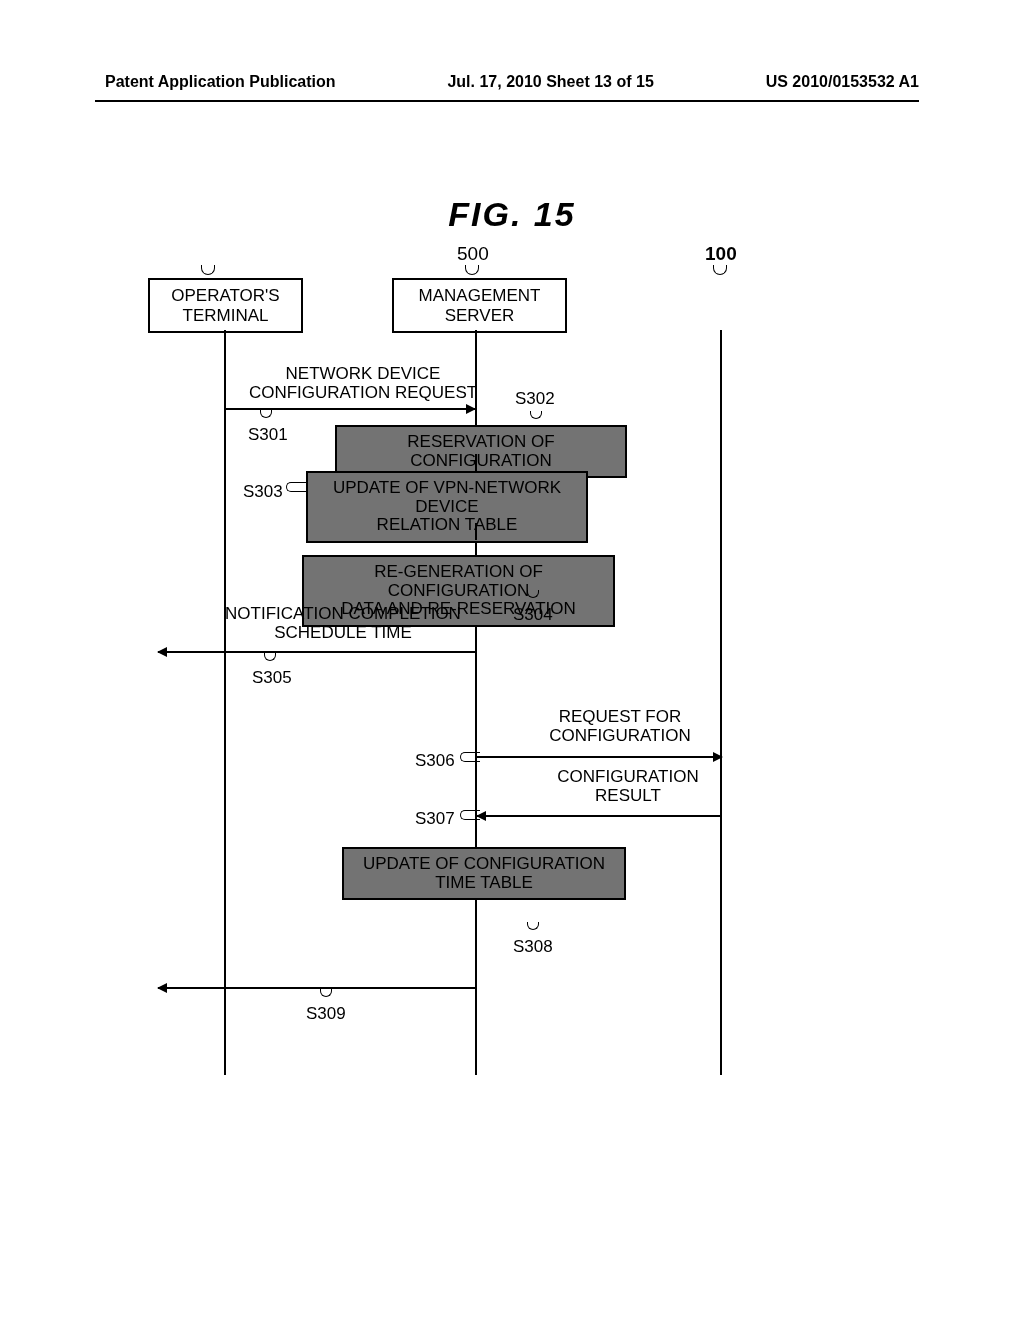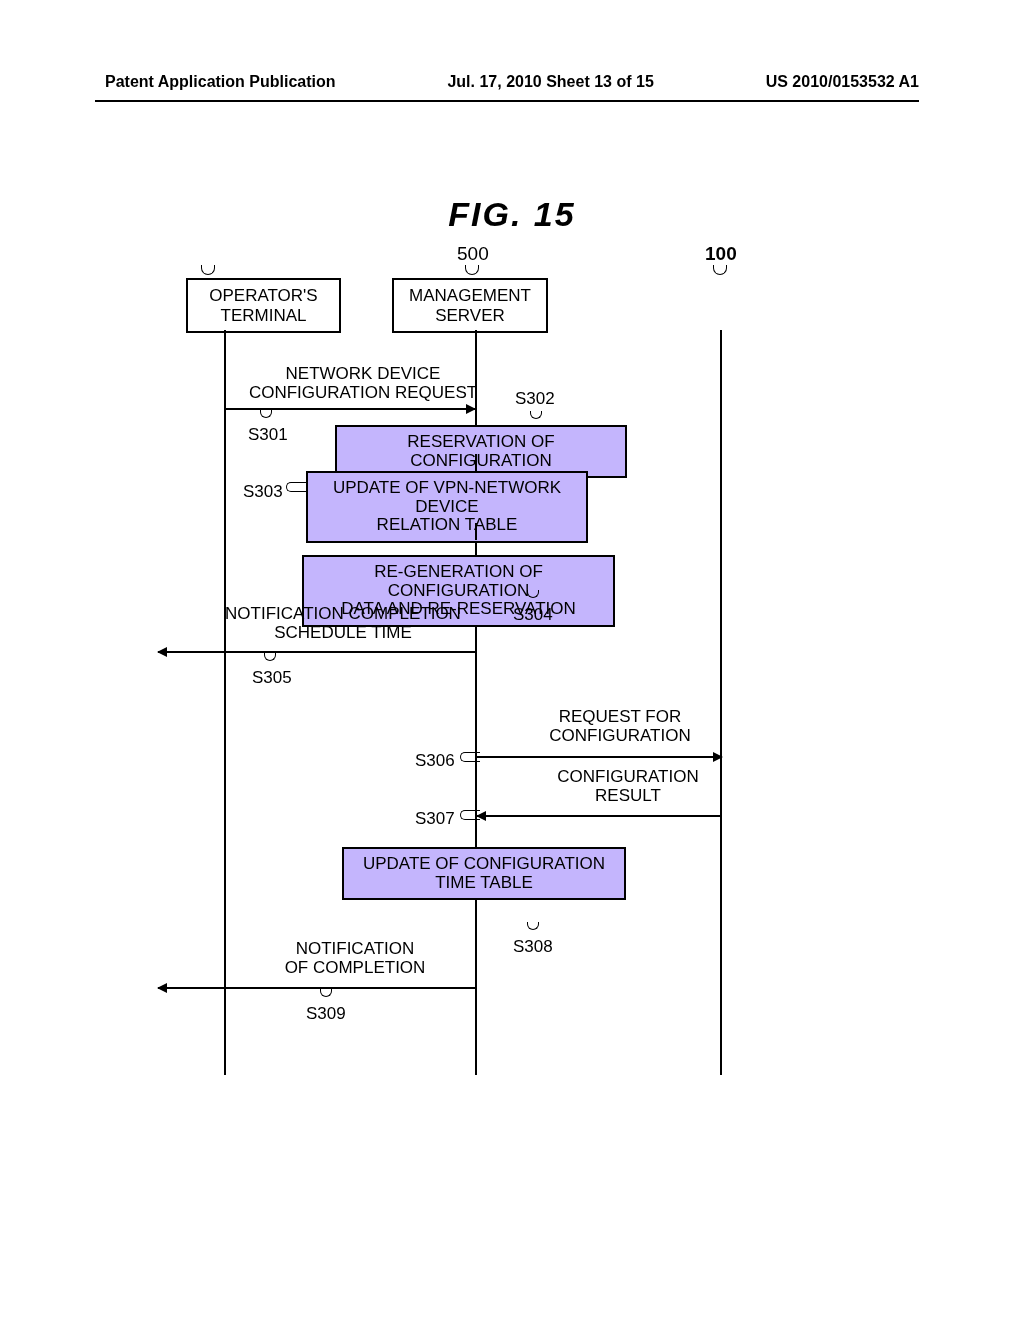--- a/index.html
+++ b/index.html
@@ -72,21 +72,21 @@
       position: absolute;
       top: 35px;
       border: 2px solid #000;
       padding: 6px 8px;
       text-align: center;
       font-size: 17px;
       line-height: 1.15;
       background: #fff;
     }
     .box-700 { left: -22px; width: 155px; }
-    .box-500 { left: 222px; width: 156px; }
+    .box-500 { left: 222px; width: 175px; }
     .box-100 { left: 493px; width: 118px; }
     .vline {
       position: absolute;
       top: 87px;
       width: 2px;
       background: #000;
     }
     .vline-700 { left: 54px; height: 745px; }
     .vline-500 { left: 305px; height: 745px; }
     .vline-100 { left: 550px; height: 745px; }
@@ -122,21 +122,21 @@
       text-align: center;
       line-height: 1.1;
     }
     .step-box {
       position: absolute;
       border: 2px solid #000;
       padding: 6px 10px;
       text-align: center;
       font-size: 17px;
       line-height: 1.1;
-      background: #c4b5fd;
+      background: #737373;
     }
     .step-id {
       position: absolute;
       font-size: 17px;
     }
     .small-bracket {
       position: absolute;
       width: 12px;
       height: 8px;
       border: 1.5px solid #000;
@@ -165,21 +165,21 @@
   <span>US 2010/0153532 A1</span>
 </div>
 <div class="header-line"></div>
 
 <div class="fig-title">FIG.  15</div>
 
 <div class="diagram">
 
   <div class="lifeline-label label-700">700</div>
   <div class="bracket bracket-700"></div>
-  <div class="lifeline-box box-700" style="white-space: pre-line; margin-left: 38px;">OPERATOR'S
+  <div class="lifeline-box box-700" style="white-space: pre-line;">OPERATOR'S
 TERMINAL</div>
 
   <div class="lifeline-label label-500">500</div>
   <div class="bracket bracket-500"></div>
   <div class="lifeline-box box-500" style="white-space: pre-line;">MANAGEMENT
 SERVER</div>
 
   <div class="lifeline-label label-100">100</div>
   <div class="bracket bracket-100"></div>
 
@@ -236,18 +236,16 @@
   <div class="step-id" style="top:566px; left:245px;">S307</div>
 
   <div class="step-box" style="top:604px; left:172px; width:284px; white-space: pre-line;">UPDATE OF CONFIGURATION
 TIME TABLE</div>
   <div class="small-bracket" style="top:679px; left:357px;"></div>
   <div class="step-id" style="top:694px; left:343px;">S308</div>
 
   <div class="arrow" style="top:744px; left:-12px; width:317px;">
     <div class="arrowhead-left"></div>
   </div>
-  <div class="arrow-label" style="top:697px; left:105px; width:160px; white-space: pre-line;">NOTIFICATION
-OF COMPLETION</div>
   <div class="small-bracket" style="top:746px; left:150px;"></div>
   <div class="step-id" style="top:761px; left:136px;">S309</div>
 
 </div>
 
 </body></html>

